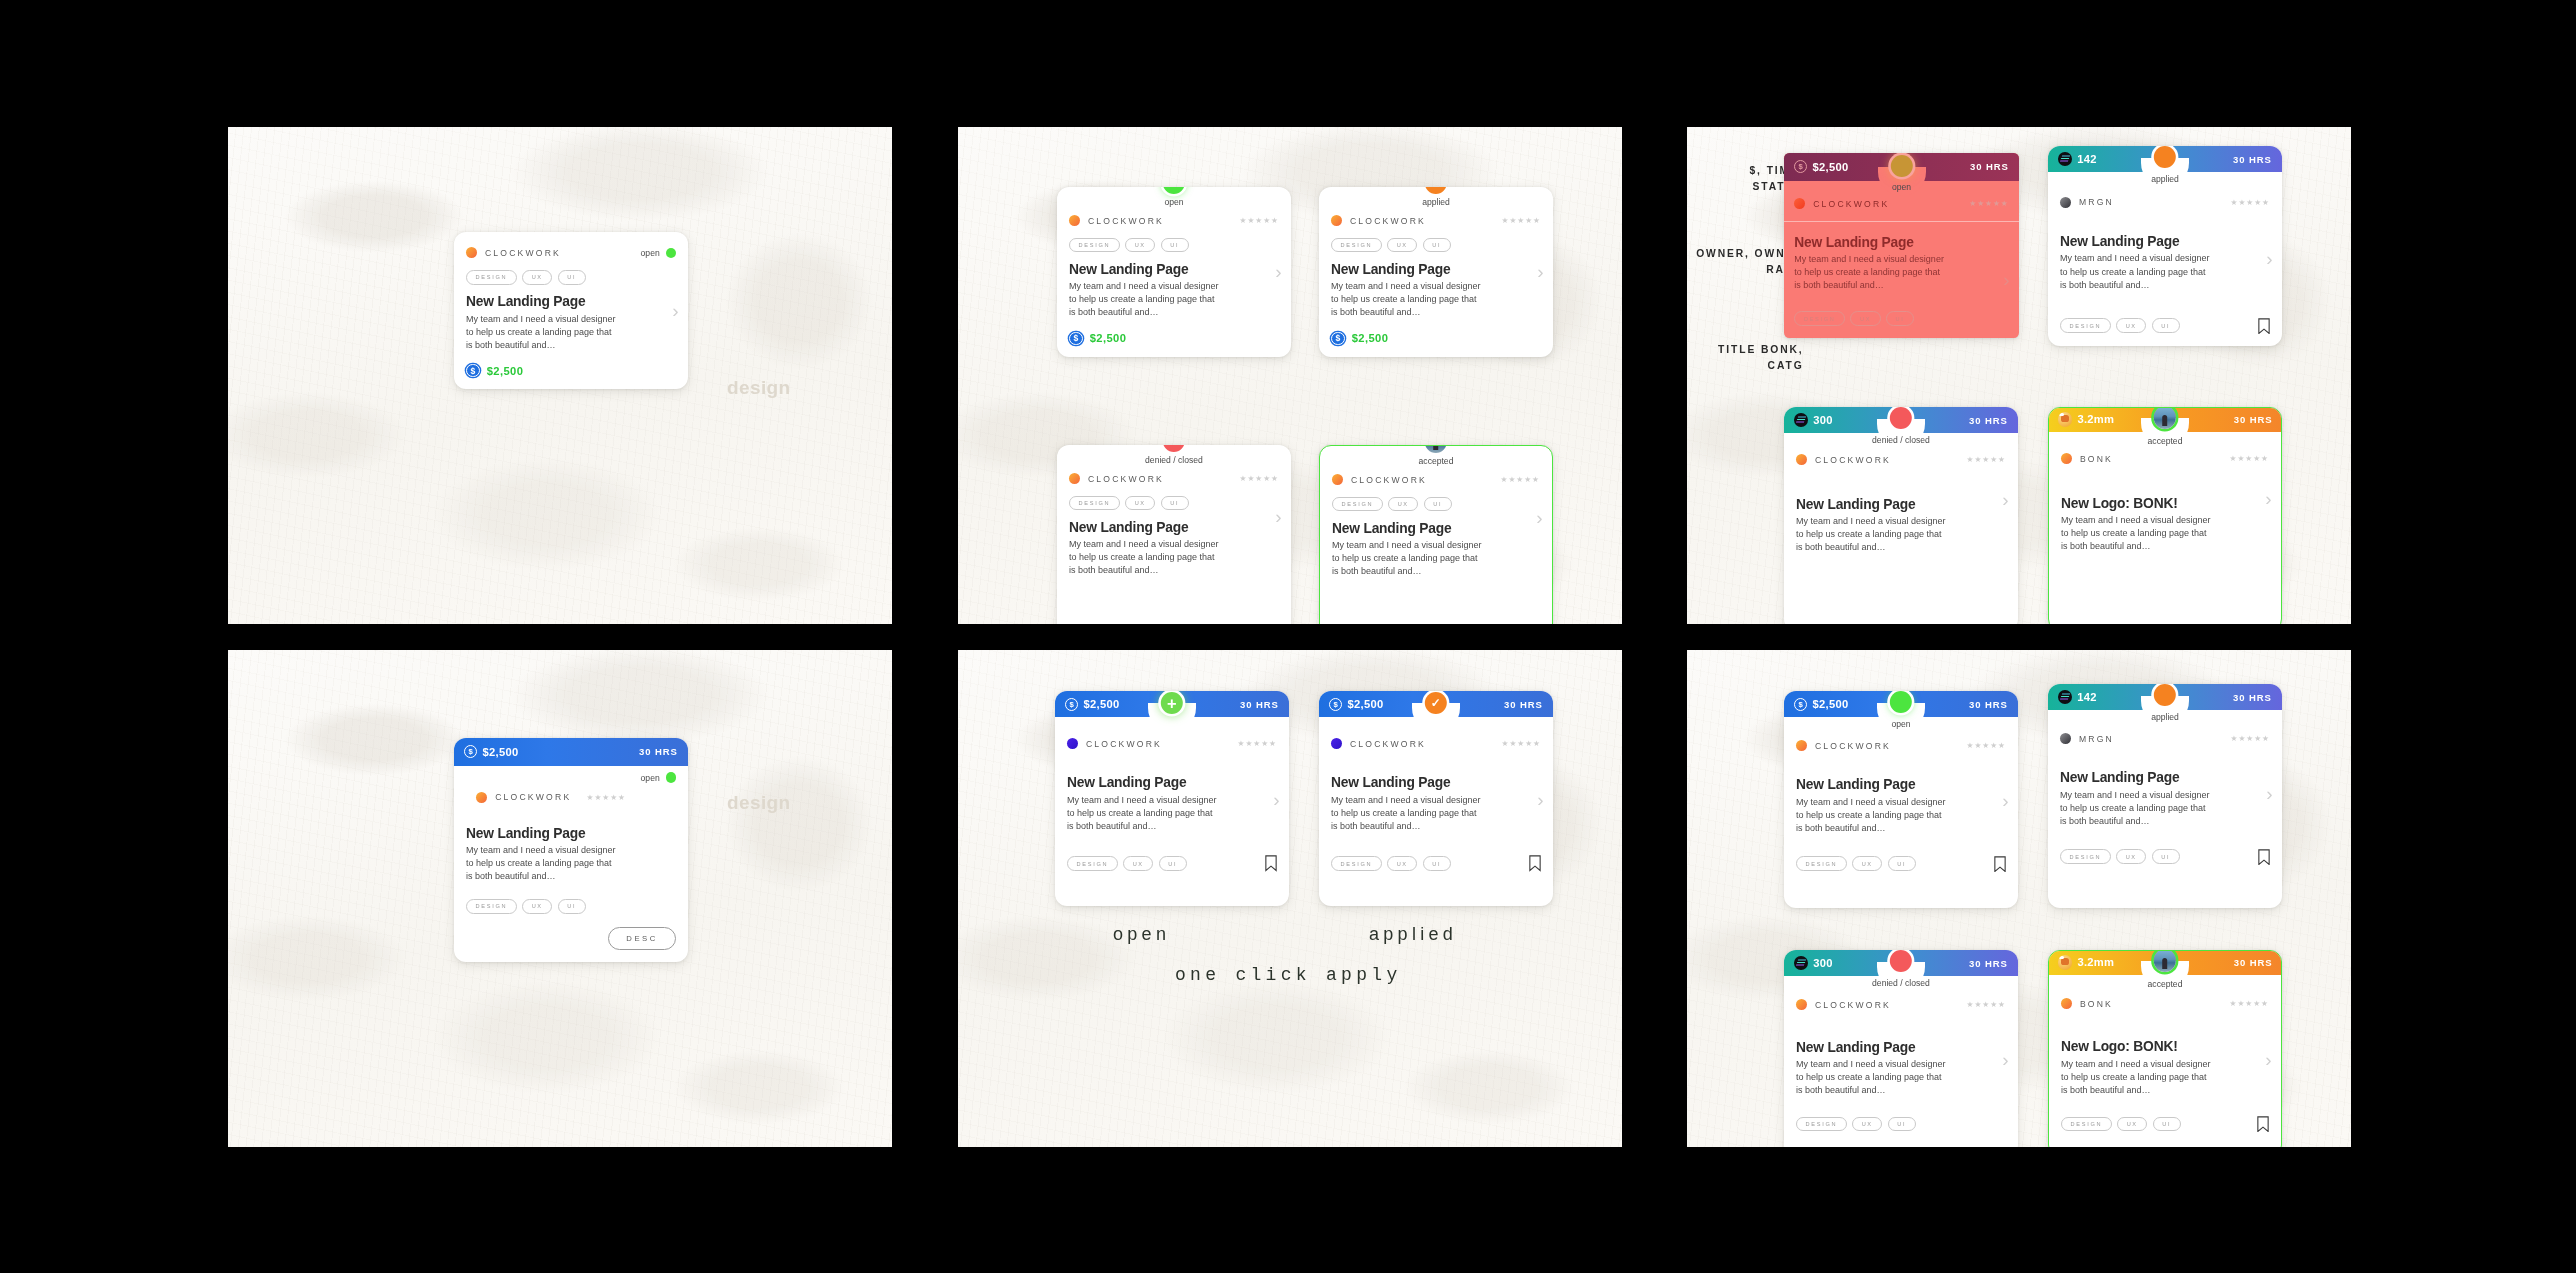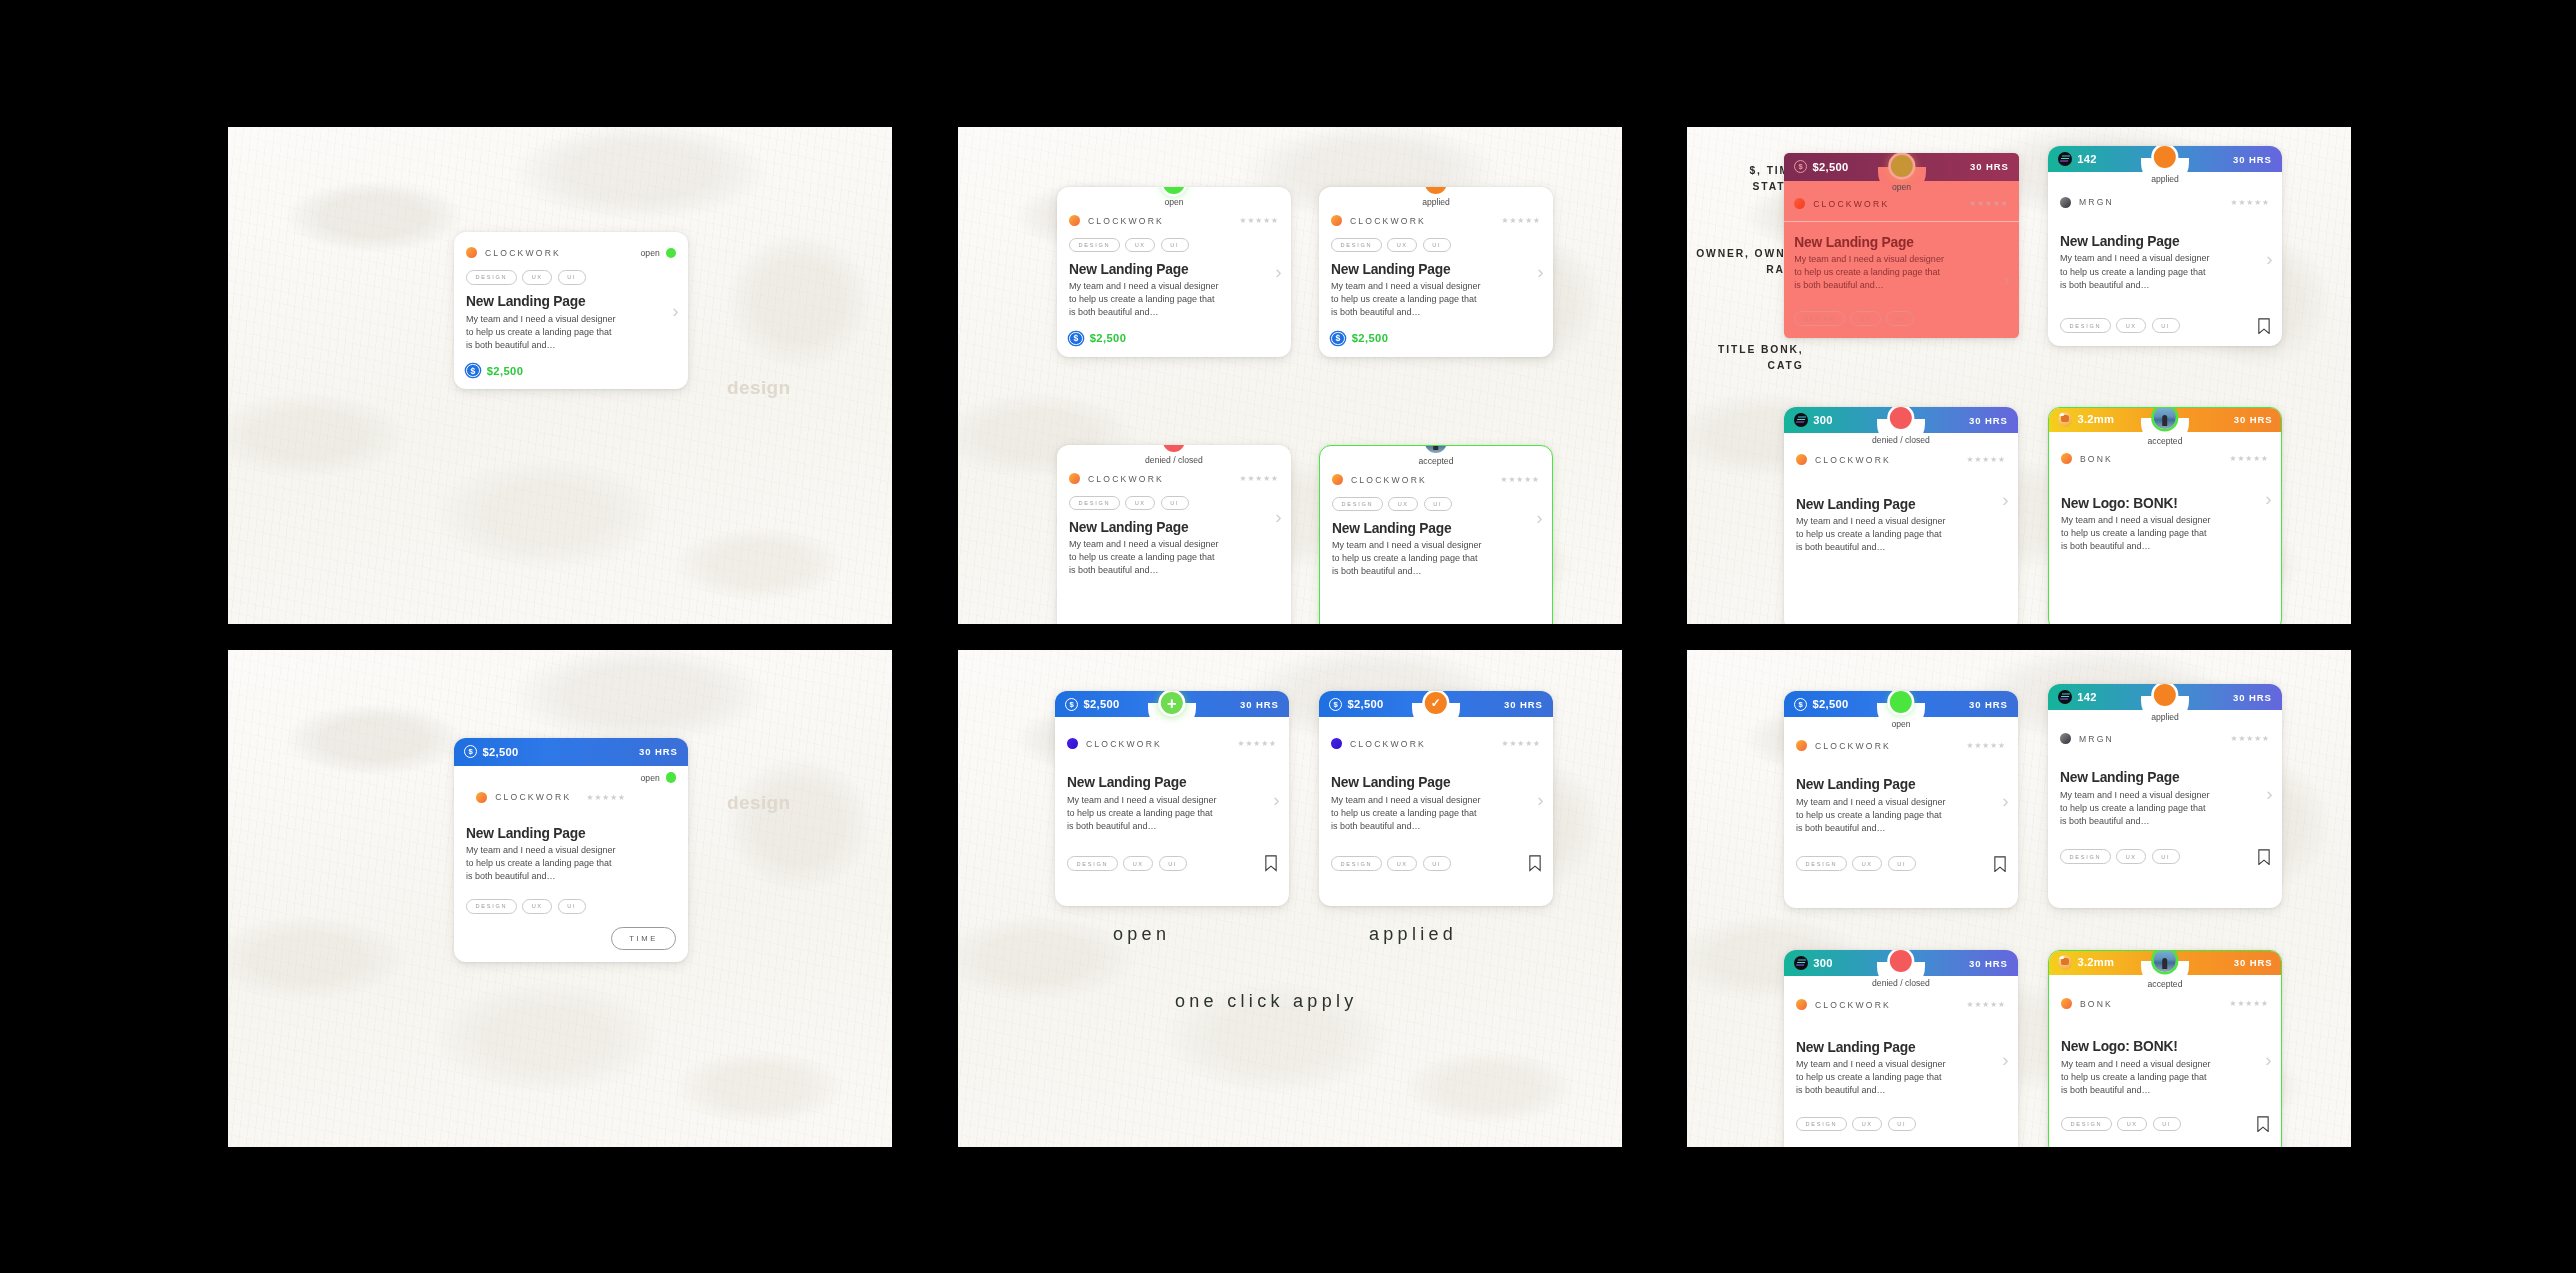--- a/index.html
+++ b/index.html
@@ -529,21 +529,21 @@
           <span class="stars" style="margin-right:50px;">★★★★★</span>
         </div>
         <div class="ctitle" style="margin-top:19px;">New Landing Page</div>
         <div class="cdesc">My team and I need a visual designer to help us create a landing page that is both beautiful and…</div>
         <div class="tags" style="margin-top:15.5px;">
           <span class="tag">DESIGN</span>
           <span class="tag">UX</span>
           <span class="tag">UI</span>
         </div>
         <div style="display:flex; justify-content:flex-end; margin-top:13.8px;">
-          <button class="applybtn">TIME</button>
+          <button class="applybtn">DESC</button>
         </div>
       </div>
     </div>
   </div>
 
   <div class="panel" style="left:958px; top:650px; width:664px; height:497px;">
     <div class="map"></div>
 
     <div class="card plain" style="left:97px; top:41px; height:215px;">
       <div class="ribbon blue">
@@ -612,21 +612,21 @@
             <svg width="12" height="16.4" viewBox="0 0 14 19">
                 <path d="M1 1h12v17l-6-5-6 5z" fill="none" stroke="#3a3a3a" stroke-width="1.3"></path>
               </svg>
           </span>
         </div>
       </div>
     </div>
 
     <div class="bigword" style="left:155px; top:274px;">open</div>
     <div class="bigword" style="left:411px; top:274px;">applied</div>
-    <div class="bigword" style="left:217px; top:341px;">one click apply</div>
+    <div class="bigword" style="left:217px; top:315px;font-family:Liberation Mono, monospace;">one click apply</div>
   </div>
 
   <div class="panel" style="left:1687px; top:650px; width:664px; height:497px;">
     <div class="map"></div>
 
     <div class="card plain" style="left:97px; top:41px; height:217px;">
       <div class="ribbon blue">
         <span class="left">
           <span class="dollarring">$</span>
           <span class="amount">$2,500</span>

